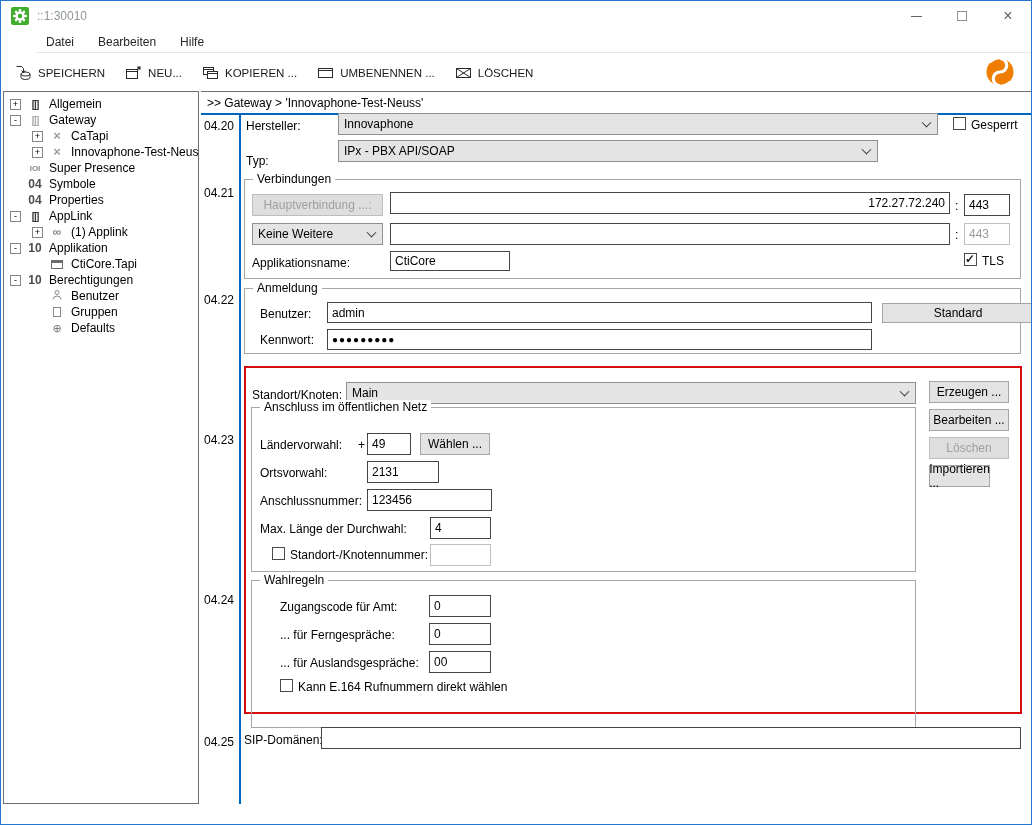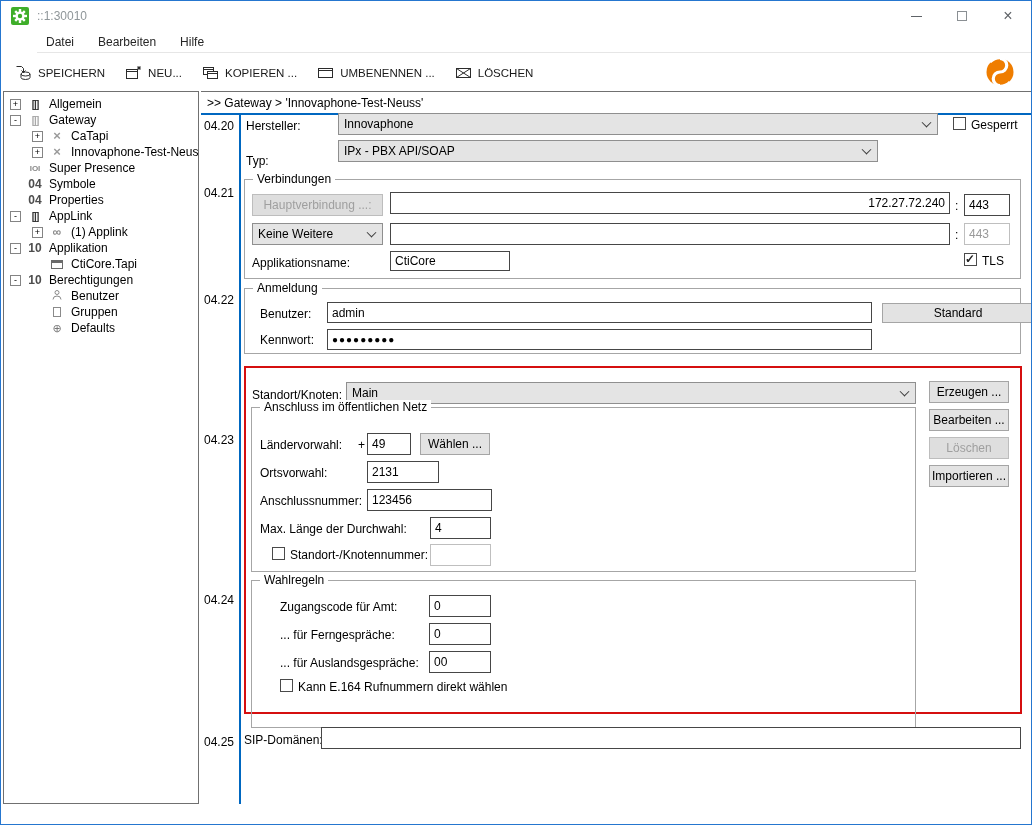--- a/index.html
+++ b/index.html
@@ -314,21 +314,21 @@
     </div>
     <div class="btn" style="left:728px;top:289px;width:80px;height:22px">
       <span>Erzeugen ...</span>
     </div>
     <div class="btn" style="left:728px;top:317px;width:80px;height:22px">
       <span>Bearbeiten ...</span>
     </div>
     <div class="btn dis" style="left:728px;top:345px;width:80px;height:22px">
       <span>Löschen</span>
     </div>
-    <div class="btn" style="left:728px;top:373px;width:80px;height:22px">
+    <div class="btn" style="left:728px;top:373px;width:61px;height:22px">
       <span>Importieren ...</span>
     </div>
 
     <div class="grp" style="left:50px;top:315px;width:665px;height:165px">
       <span class="legend">Anschluss im öffentlichen Netz</span>
       <span class="lbl" style="left:8px;top:30px">Ländervorwahl:</span>
       <span class="lbl" style="left:106px;top:30px">+</span>
       <input class="tb" style="left: 115px; top: 25px; width: 44px; height: 22px;" value="49">
       <div class="btn" style="left:168px;top:25px;width:70px;height:22px">
         <span>Wählen ...</span>

